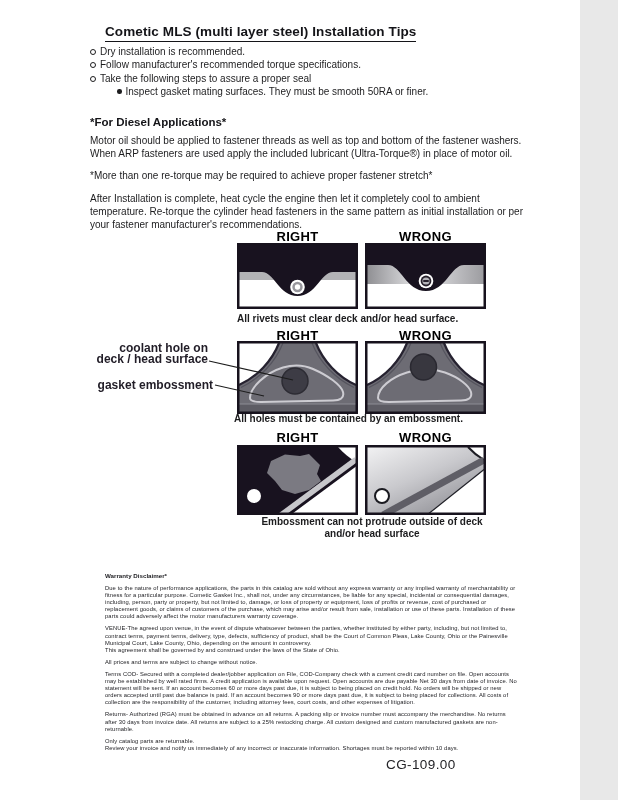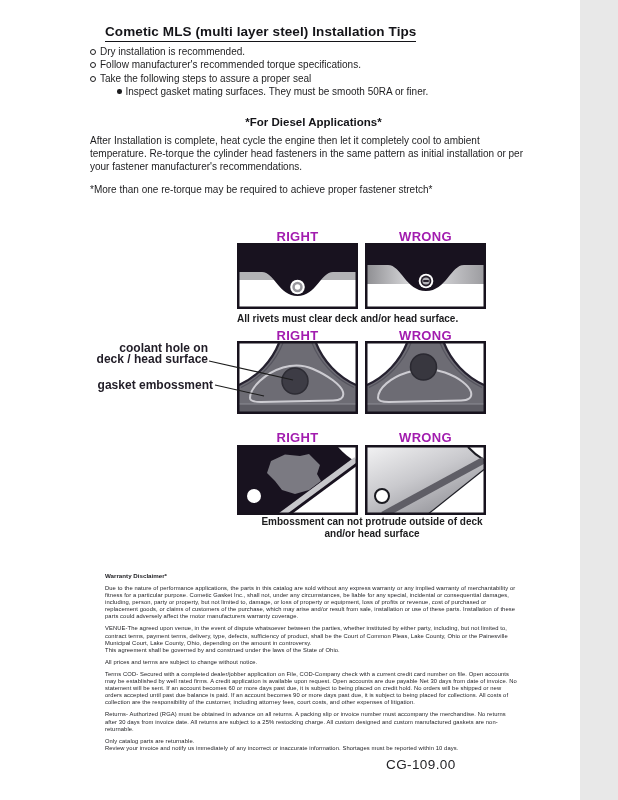--- a/index.html
+++ b/index.html
@@ -14,25 +14,25 @@
   }
   .tips{position:absolute;left:90px;top:45px;width:465px;font-size:10px;line-height:13.4px;}
   .tip-row{display:flex;align-items:flex-start;}
   .tip-row.sub{padding-left:27px;text-align:center;}
   .ring{width:4px;height:4px;border:1.1px solid #1d1d1f;border-radius:50%;
         display:inline-block;margin:4px 4px 0 0;flex:0 0 auto;}
   .dot{width:4.5px;height:4.5px;background:#1d1d1f;border-radius:50%;
        display:inline-block;margin:4px 4px 0 0;flex:0 0 auto;}
   
   .diesel{position:absolute;left:90px;top:116px;width:447px;}
-  .diesel h2{font-size:11.5px;font-weight:bold;margin:0 0 6px 0;color:#141418;text-align:center;}
+  .diesel h2{font-size:11.5px;font-weight:bold;margin:0 0 6px 0;color:#141418;}
   .diesel p{font-size:10px;line-height:13.2px;margin:0 0 9px 0;}
   
   .fig-label{position:absolute;width:121px;text-align:center;font-size:13px;
-             font-weight:600;letter-spacing:.3px;color:#a21caf;}
+             font-weight:600;letter-spacing:.3px;color:#000000;}
   .panel{position:absolute;width:121px;}
   .panel svg{display:block;width:121px;height:auto;}
   .fig-caption{position:absolute;font-size:10px;font-weight:bold;color:#1c1c1e;
                line-height:11.5px;white-space:pre-line;text-align:center;}
   .anno{position:absolute;text-align:right;font-size:12px;line-height:10.5px;
         font-weight:600;color:#211d27;white-space:pre-line;}
   .leader-overlay{position:absolute;left:0;top:0;width:618px;height:800px;pointer-events:none;}
   
   .disclaimer{position:absolute;left:105px;top:572px;width:413px;color:#222226;}
   .disclaimer h3{font-size:6.2px;font-weight:bold;margin:0 0 6px 0;}
@@ -63,22 +63,23 @@
       <span>Take the following steps to assure a proper seal</span>
     </div>
     <div class="tip-row sub">
       <span class="dot"></span>
       <span>Inspect gasket mating surfaces.  They must be smooth 50RA or finer.</span>
     </div>
   </div>
 
   <div class="diesel">
     <h2>*For Diesel Applications*</h2>
+    <p>Motor oil should be applied to fastener threads as well as top and bottom of the fastener washers. When ARP fasteners are used apply the included lubricant (Ultra-Torque®) in place of motor oil.</p>
+    <p>*More than one re-torque may be required to achieve proper fastener stretch*</p>
     <p>After Installation is complete, heat cycle the engine then let it completely cool to ambient temperature. Re-torque the cylinder head fasteners in the same pattern as initial installation or per your fastener manufacturer's recommendations.</p>
-    <p>*More than one re-torque may be required to achieve proper fastener stretch*</p>
   </div>
 
   <div class="fig-label" style="left:237px;top:229px">RIGHT</div>
   <div class="fig-label" style="left:365px;top:229px">WRONG</div>
 
   <div class="panel" style="left:237px;top:243px">
     <svg viewBox="0 0 121 66" xmlns="http://www.w3.org/2000/svg">
       <rect width="121" height="66" fill="#ffffff"></rect>
       <rect x="2" y="29" width="117" height="8" fill="#b3b3b6"></rect>
       <path d="M2,2 H119 V29 H96 C84,29 79,53 60.5,53 C42,53 37,29 25,29 H2 Z" fill="#18121f"></path>
@@ -146,20 +147,21 @@
       <path d="M46,2 C38.5,21 23,37.5 4,46.5" stroke="#55545e" stroke-width="1.2" fill="none"></path>
       <path d="M119,44 C101,36 86,20 79,2 H119 Z" fill="#ffffff"></path>
       <path d="M79,2 C86,20 101,36 119,44" stroke="#262230" stroke-width="2.2" fill="none"></path>
       <path d="M75,2 C82.5,21 98,37.5 117,46.5" stroke="#55545e" stroke-width="1.2" fill="none"></path>
       <path d="M13,57 C13,47 26,36.5 42,31.5 C54,27.5 68,27.5 80,31.5 C94,36.5 104,44.5 106,51 C107.5,57 103,59.5 96,59.5 L24,61 C17,61 13,60 13,57 Z" fill="none" stroke="#cdccd2" stroke-width="2"></path>
       <circle cx="58.5" cy="26" r="13" fill="#38373f" stroke="#2a2931" stroke-width="1.5"></circle>
       <rect x="1.25" y="1.25" width="118.5" height="70.5" fill="none" stroke="#17121d" stroke-width="2.5"></rect>
     </svg>
   </div>
 
+  <div class="fig-caption" style="left:234px;top:413px">All holes must be contained by an embossment.</div>
 
   <div class="fig-label" style="left:237px;top:430px">RIGHT</div>
   <div class="fig-label" style="left:365px;top:430px">WRONG</div>
 
   <div class="panel" style="left:237px;top:445px">
     <svg viewBox="0 0 121 70" xmlns="http://www.w3.org/2000/svg">
       <rect width="121" height="70" fill="#18121f"></rect>
       <path d="M34,16 L48,9.5 L63,11 L72,9 L83,20 L80,29 L84,36 L72,45 L58,49 L45,45 L38,36 L30,28 Z" fill="#7b7a82"></path>
       <path d="M101,2 C106.5,8 113,13.5 119,17 V2 Z" fill="#ffffff"></path>
       <path d="M44,70 L119,14.5" stroke="#c7c7cb" stroke-width="5.5" fill="none"></path>

